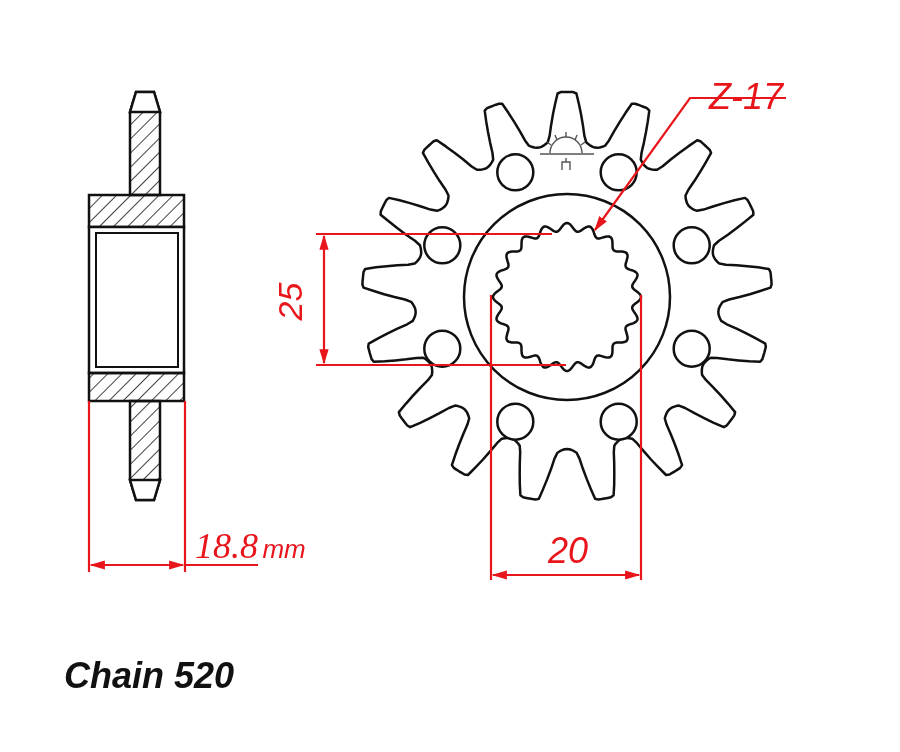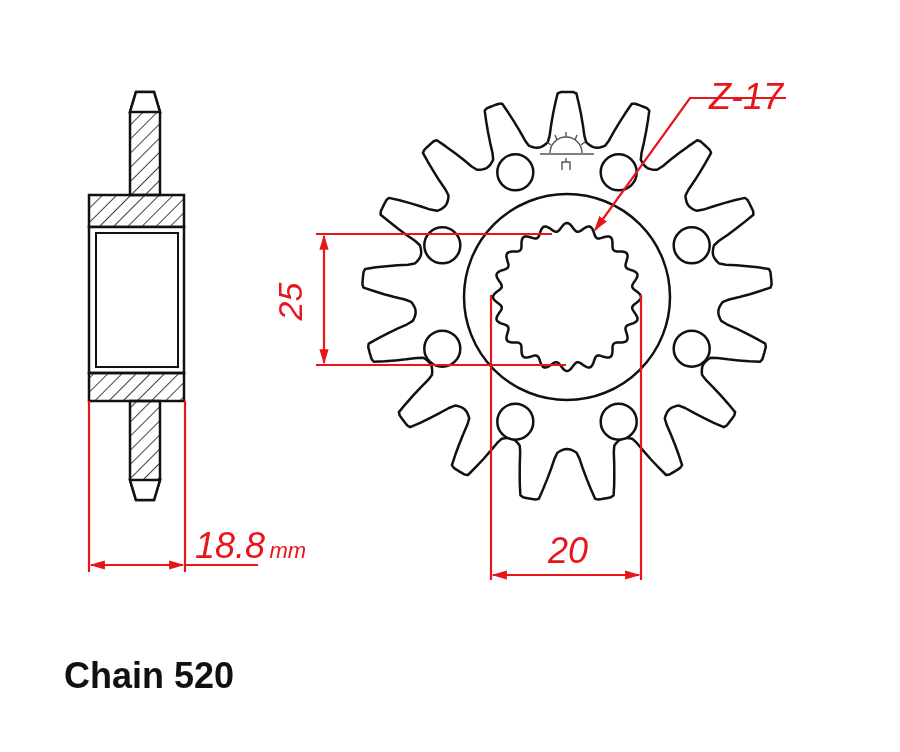--- a/index.html
+++ b/index.html
@@ -1,18 +1,18 @@
 <!DOCTYPE html>
 <html><head>
 <meta charset="utf-8">
 <style>
   html, body { margin: 0; padding: 0; background: #ffffff; }
   body { width: 900px; height: 752px; position: relative; overflow: hidden; }
   #stage { position: absolute; left: 0; top: 0; width: 900px; height: 752px; }
-  .lbl { position: absolute; font-family: "Liberation Sans", sans-serif; white-space: nowrap; }
+  .lbl { position: absolute; font-family: "Liberation Sans", sans-serif; white-space: nowrap; font-style: italic; }
   .red-italic { color: #e8151b; font-style: italic; }
   .bold-black { color: #111; font-weight: bold; }
 </style>
 </head>
 <body>
 
 <div id="stage">
   <svg width="900" height="752" viewBox="0 0 900 752" xmlns="http://www.w3.org/2000/svg">
     <defs>
       <pattern id="hatch" patternUnits="userSpaceOnUse" width="10" height="10" patternTransform="rotate(45)">
@@ -85,17 +85,17 @@
       <line x1="493" y1="575" x2="639" y2="575" marker-start="url(#arrow)" marker-end="url(#arrow)"></line>
       <polyline points="786,98 690,98 595,230" marker-end="url(#arrow)"></polyline>
     </g>
   </svg>
 
   
   <div class="lbl red-italic" style="left:709px; top:76px; font-size:36px;">Z-17</div>
   <div class="lbl red-italic" style="left:272px; top:282px; font-size:34px; transform: rotate(-90deg); transform-origin: center;">25</div>
   <div class="lbl red-italic" style="left:548px; top:530px; font-size:36px;">20</div>
   <div class="lbl red-italic" style="left:195px; top:525px;">
-    <span style="font-size:36px;">18.8</span>
-    <span style="font-size:22px;">mm</span>
+    <span style="font-size:36px;font-family:Liberation Serif, serif;">18.8</span>
+    <span style="font-size:26px;">mm</span>
   </div>
   <div class="lbl bold-black" style="left:64px; top:655px; font-size:36px;">Chain 520</div>
 </div>
 
 </body></html>

